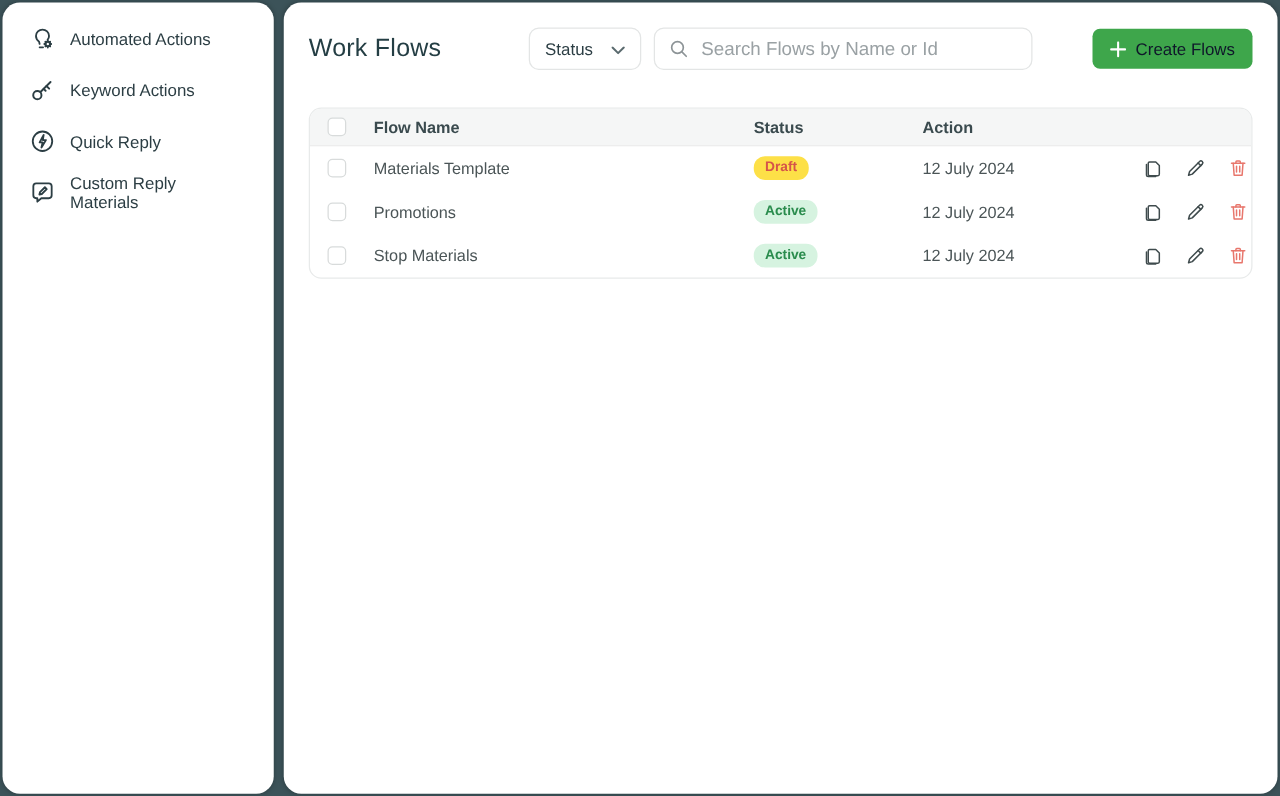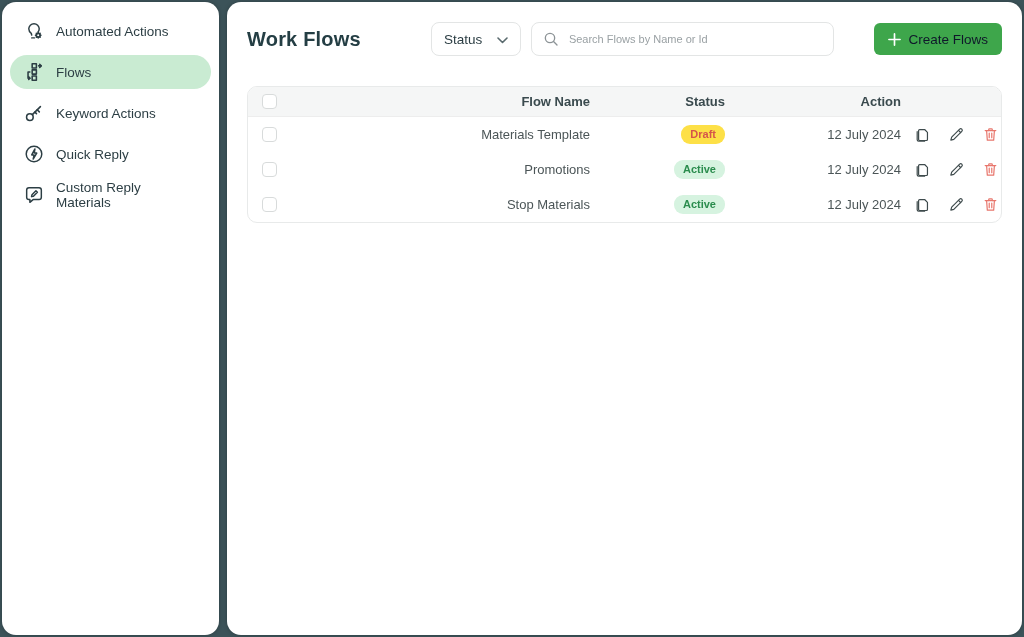--- a/index.html
+++ b/index.html
@@ -30,34 +30,34 @@
   
   .main {
     position:absolute; left:227px; right:2px; top:2px; bottom:2px;
     background:#ffffff; border-radius:14px;
     box-shadow:0 0 4px rgba(0,0,0,.25);
   }
   .topbar {
     position:absolute; top:0; left:0; right:0; height:74px;
     display:flex; align-items:center; padding:0 20px;
   }
-  .page-title { font-size:20px; font-weight:bold; color:#243e44; letter-spacing:.2px; }
+  .page-title { font-size:20px; font-weight:normal; color:#243e44; letter-spacing:.2px; }
   .status-select {
     margin-left:70px; width:90px; height:34px;
     border:1px solid #e3e5e5; border-radius:8px; background:#fff;
     display:flex; align-items:center; justify-content:space-between;
     padding:0 12px; font-size:13.5px; color:#2c3e44; cursor:pointer;
   }
   .search-box {
     margin-left:10px; width:303px; height:34px;
     border:1px solid #e3e5e5; border-radius:8px; background:#fff;
     display:flex; align-items:center; padding:0 11px; gap:8px;
   }
   .search-box input {
-    border:none; outline:none; width:100%; font-size:11px; color:#333;
+    border:none; outline:none; width:100%; font-size:15px; color:#333;
     font-family:"Liberation Sans", sans-serif; background:transparent;
   }
   .search-box input::placeholder { color:#9aa1a4; }
   .create-btn {
     margin-left:auto; height:32px;
     background:#3ea64b; color:#0f172a; border:none; border-radius:6px;
     padding:0 14px; font-size:13.5px; font-family:"Liberation Sans", sans-serif;
     display:flex; align-items:center; gap:7px; cursor:pointer;
   }
 
@@ -68,21 +68,21 @@
   }
   .trow {
     display:grid; grid-template-columns:38px 304px 135px 176px 1fr;
     align-items:center; height:35px;
     font-size:13px; color:#4b5557;
   }
   .thead {
     height:30px; background:#f5f6f6; border-bottom:1px solid #ededed;
     font-weight:bold; color:#3a4a4e;
   }
-  .cell { padding-left:13px;text-align:right; }
+  .cell { padding-left:13px; }
   .cell-check { padding-left:14px; display:flex; align-items:center; }
   .checkbox {
     width:15px; height:15px; border:1.5px solid #d8dbdb; border-radius:4px;
     background:#fff; display:inline-block; cursor:pointer;
   }
   .badge {
     display:inline-block; font-size:11px; font-weight:bold;
     padding:3px 9px; border-radius:9px; line-height:1.1;
   }
   .badge-draft  { background:#fde047; color:#d5544a; }
@@ -100,34 +100,20 @@
       <svg viewBox="0 0 24 24" fill="none" stroke="#2c3e44" stroke-width="1.6" stroke-linecap="round" stroke-linejoin="round">
         <path d="M9.5 16.5l-.5-2c-1.6-1.2-2.7-2.7-2.7-4.9A5.7 5.7 0 0 1 12 4a5.7 5.7 0 0 1 5.7 5.6c0 1.4-.5 2.5-1.3 3.4"></path>
         <path d="M9.5 19.5h3"></path>
         <circle cx="16.6" cy="16.6" r="2.1"></circle>
         <path d="M16.6 13.6v1.1M16.6 18.5v1.1M19.6 16.6h-1.1M14.7 16.6h-1.1M18.7 14.5l-.8.8M15.3 17.9l-.8.8M18.7 18.7l-.8-.8M15.3 15.3l-.8-.8"></path>
       </svg>
     </span>
     <span>Automated Actions</span>
   </div>
 
-  <div class="side-item active">
-    <span class="icn">
-      <svg viewBox="0 0 24 24" fill="none" stroke="#2c3e44" stroke-width="1.7" stroke-linecap="round" stroke-linejoin="round">
-        <rect x="10" y="3" width="4.6" height="4.6"></rect>
-        <rect x="10" y="9.7" width="4.6" height="4.6"></rect>
-        <rect x="10" y="16.4" width="4.6" height="4.6"></rect>
-        <path d="M7.5 12h-2v6.8h2"></path>
-        <path d="M6.2 17.2l1.4 1.6-1.4 1.4"></path>
-        <path d="M17 5.3h2.6"></path>
-        <path d="M18.2 3.6l1.7 1.7-1.7 1.7"></path>
-      </svg>
-    </span>
-    <span>Flows</span>
-  </div>
 
   <div class="side-item">
     <span class="icn">
       <svg viewBox="0 0 24 24" fill="none" stroke="#2c3e44" stroke-width="1.7" stroke-linecap="round" stroke-linejoin="round">
         <circle cx="7.5" cy="16.5" r="3.6"></circle>
         <path d="M10.2 13.8L19 5"></path>
         <path d="M15.5 8.5l2.3 2.3M13 11l1.7 1.7"></path>
       </svg>
     </span>
     <span>Keyword Actions</span>

